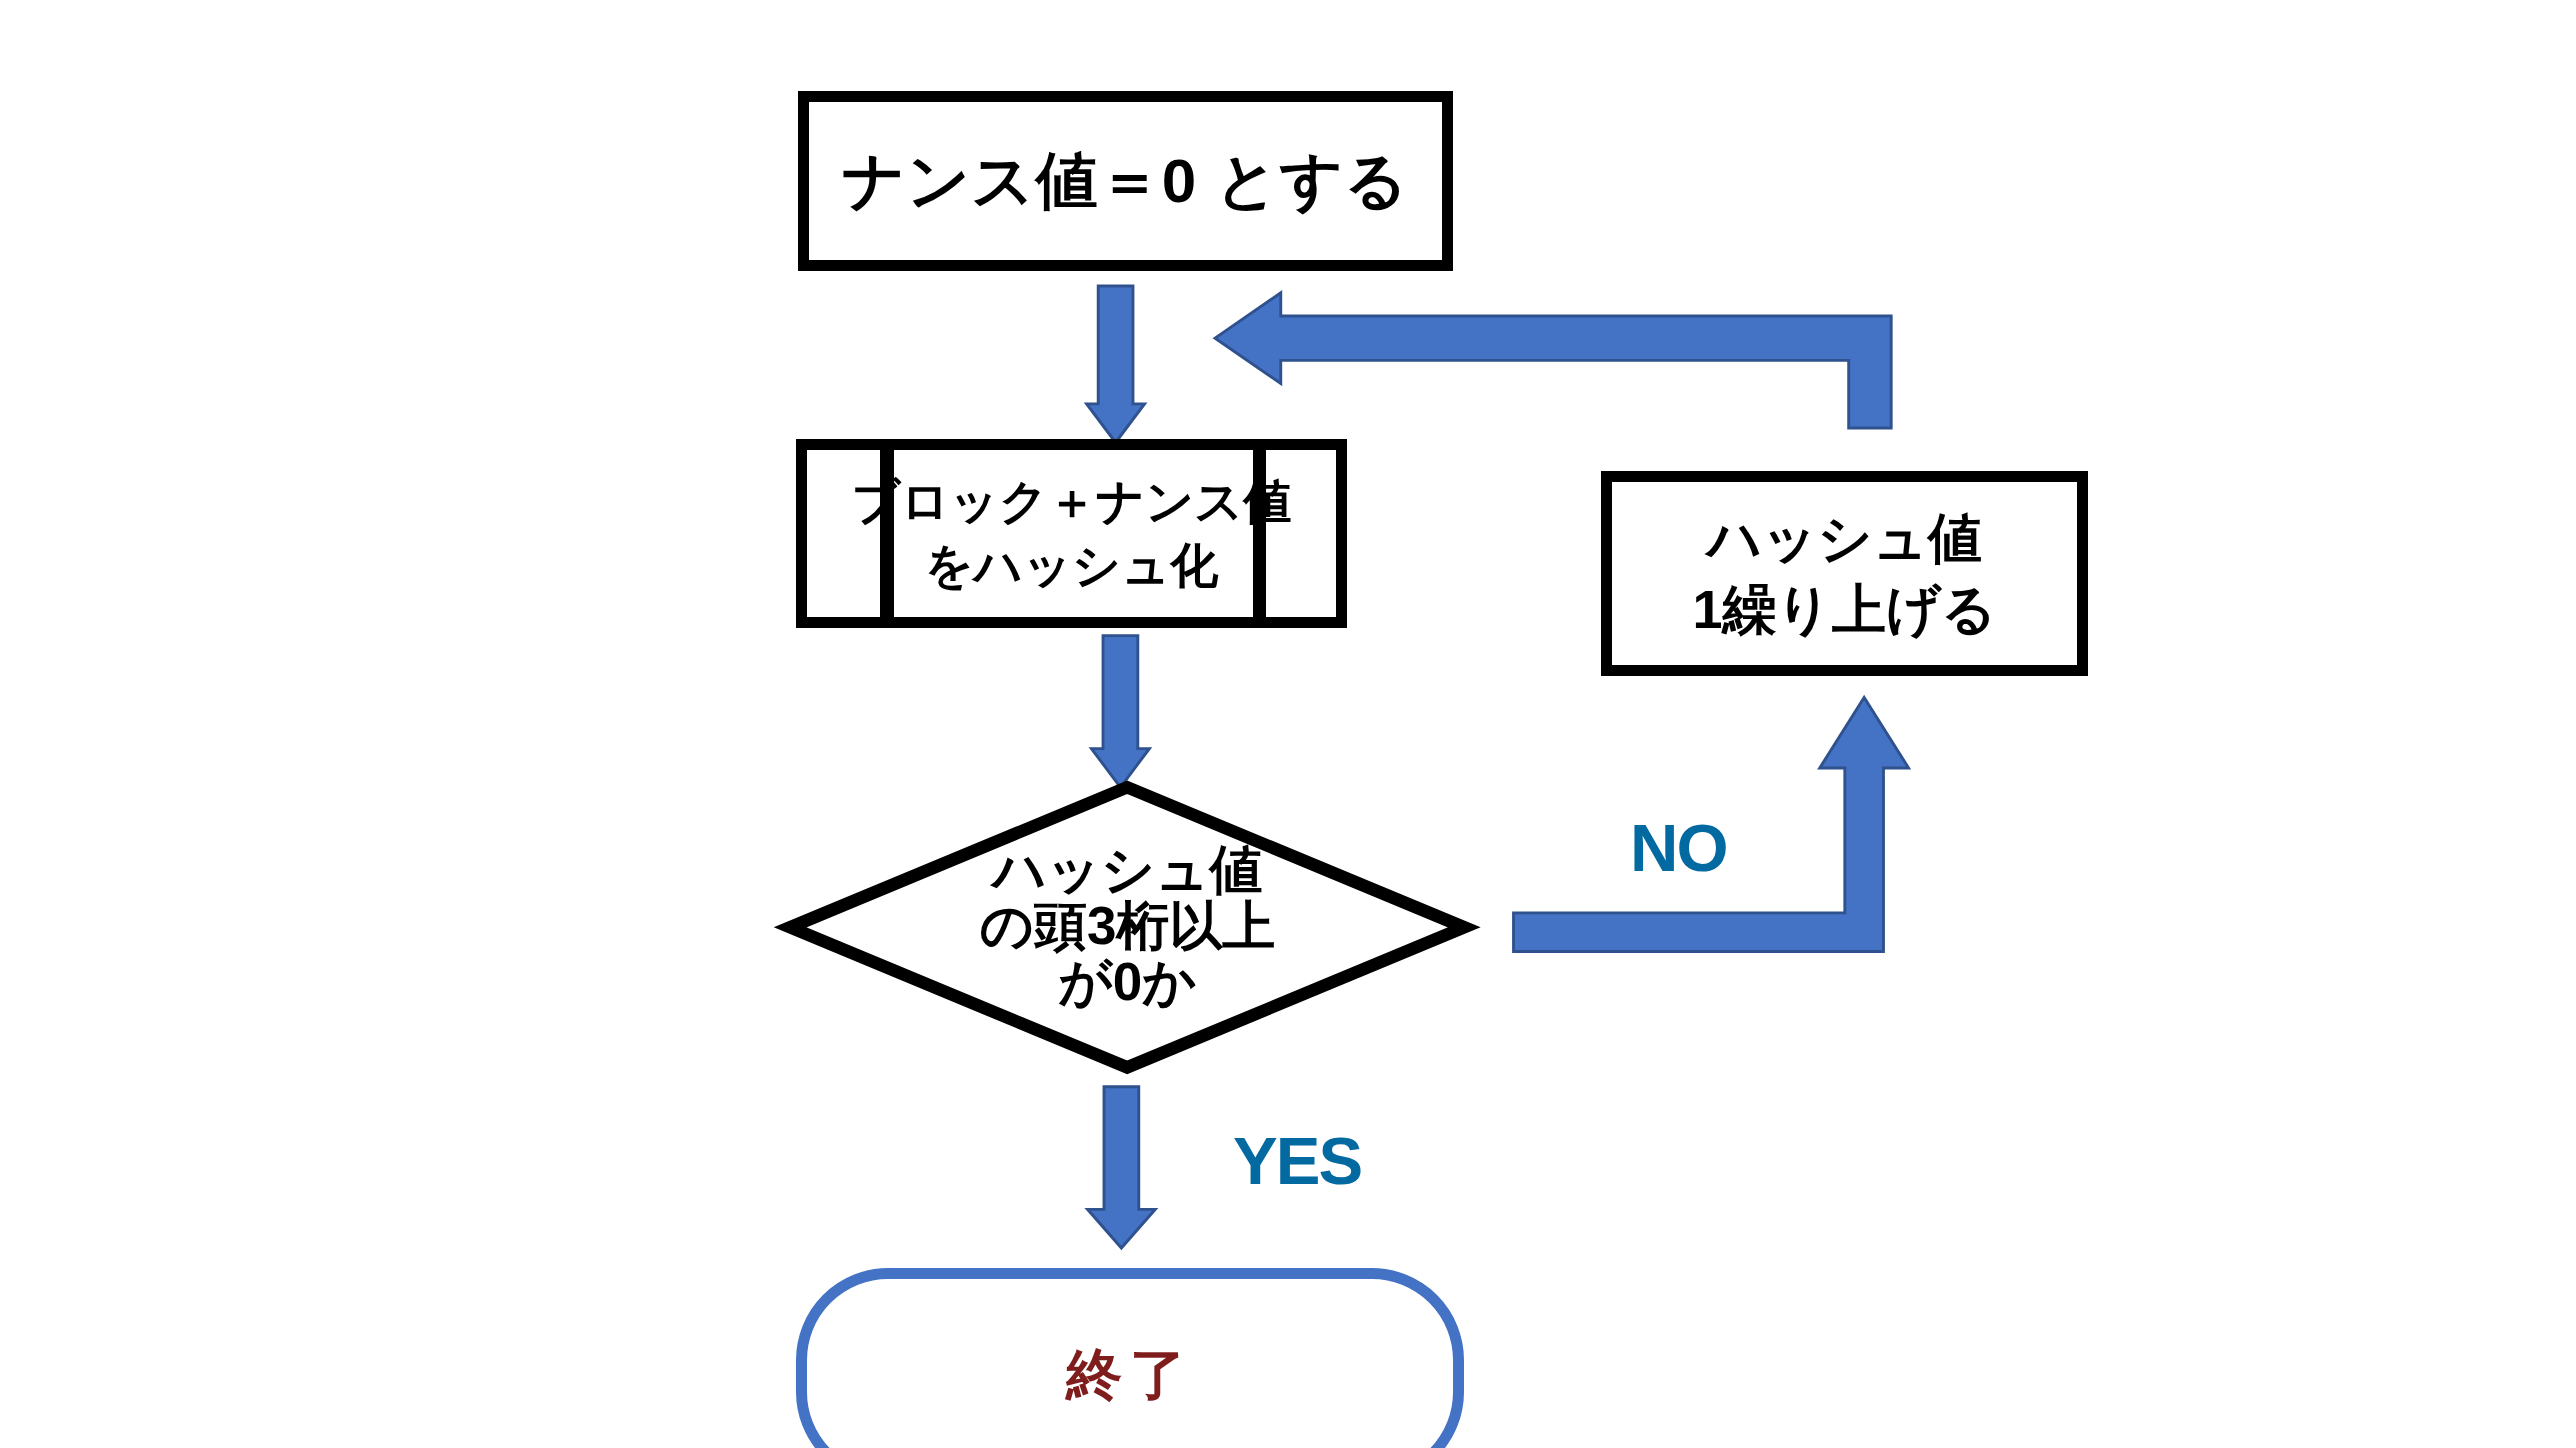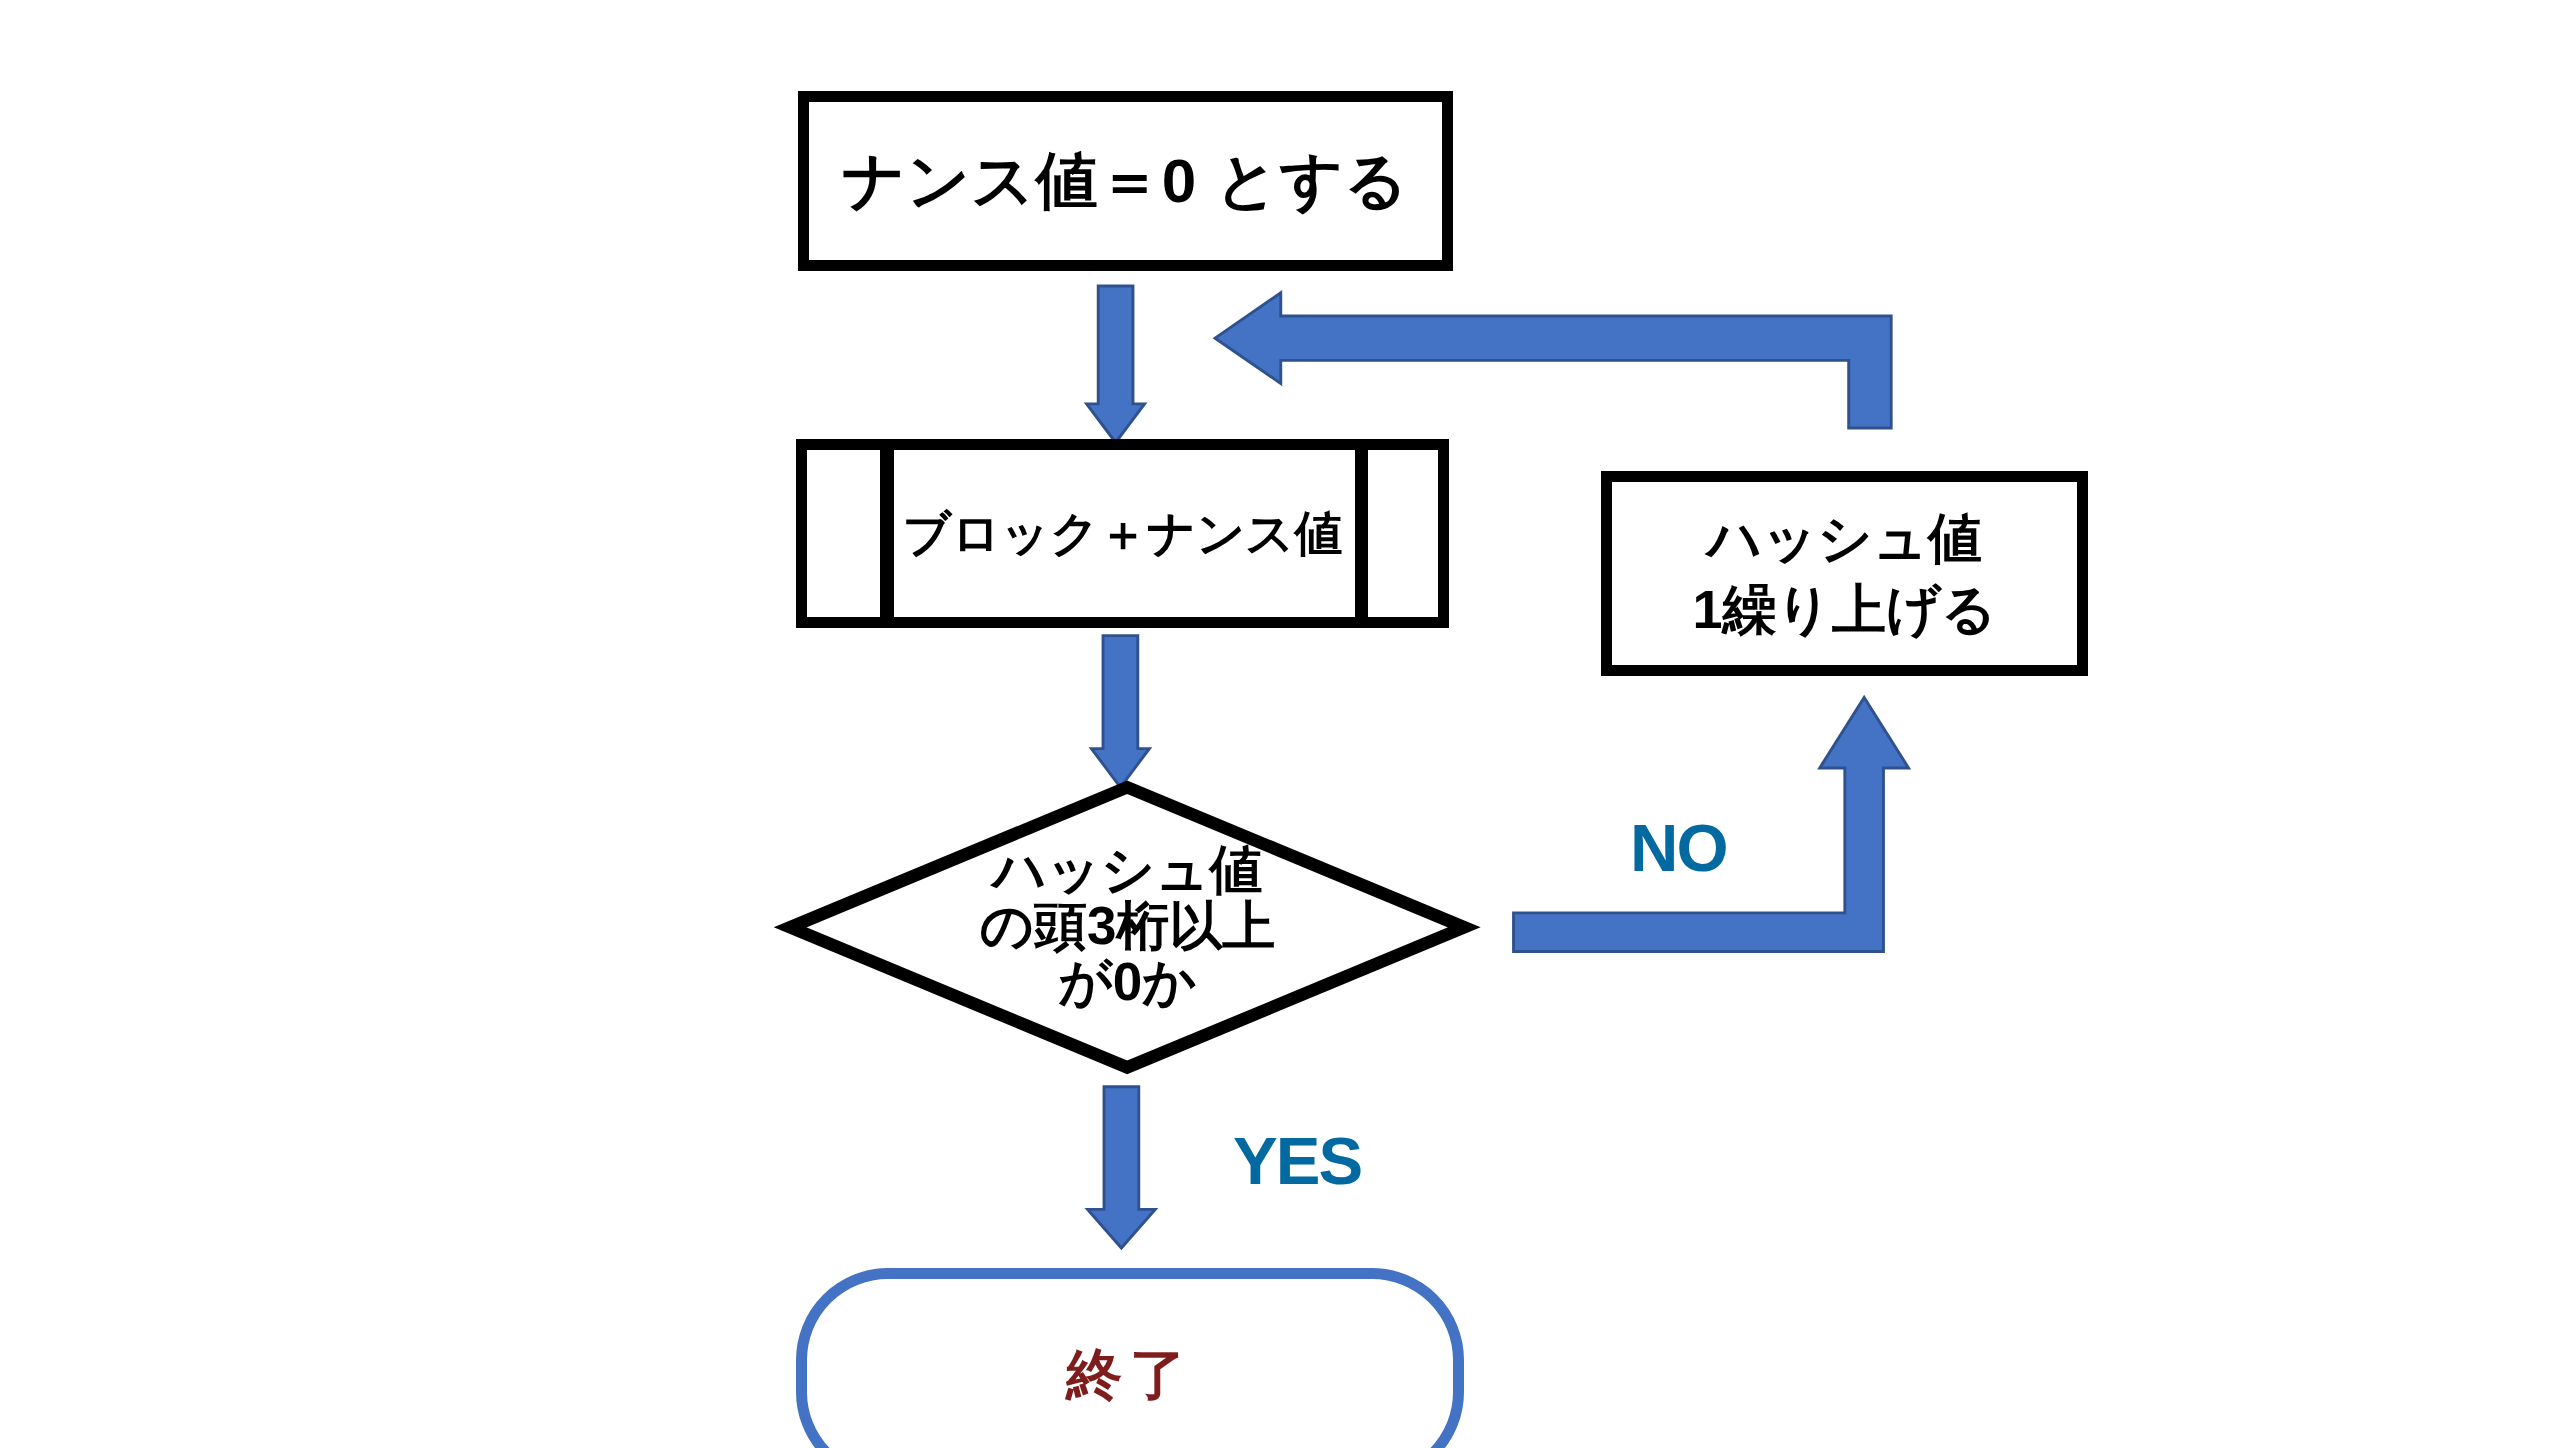--- a/index.html
+++ b/index.html
@@ -35,21 +35,21 @@
   }
   .node-start {
     left: 798px; top: 91px;
     width: 655px; height: 180px;
     border: 11.6px solid #000000;
     font-size: 62px;
     letter-spacing: 1px;
   }
   .node-hash {
     left: 796px; top: 439px;
-    width: 653px; height: 189px;
+    width: 551px; height: 189px;
     border: 11.6px solid #000000;
     font-size: 48px;
     line-height: 64px;
   }
   .inner-bar {
     position: absolute;
     top: 0; bottom: 0;
     width: 13.5px;
     background: #000000;
   }
@@ -129,20 +129,21 @@
 
   <div class="node node-start">
     <span class="line">ナンス値＝0 とする</span>
   </div>
 
   <div class="node node-hash">
     <span class="inner-bar left"></span>
     <span class="inner-bar right"></span>
     <span>
       <span class="line">ブロック＋ナンス値</span>
+      <span class="line">をハッシュ化</span>
     </span>
   </div>
 
   <div class="node-decision-label">
     <span class="line">ハッシュ値</span>
     <span class="line">の頭3桁以上</span>
     <span class="line">が0か</span>
   </div>
 
   <div class="node node-increment">

